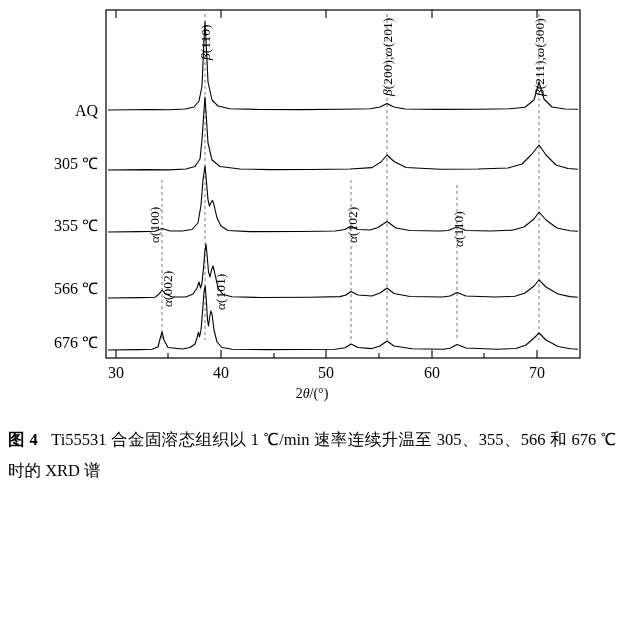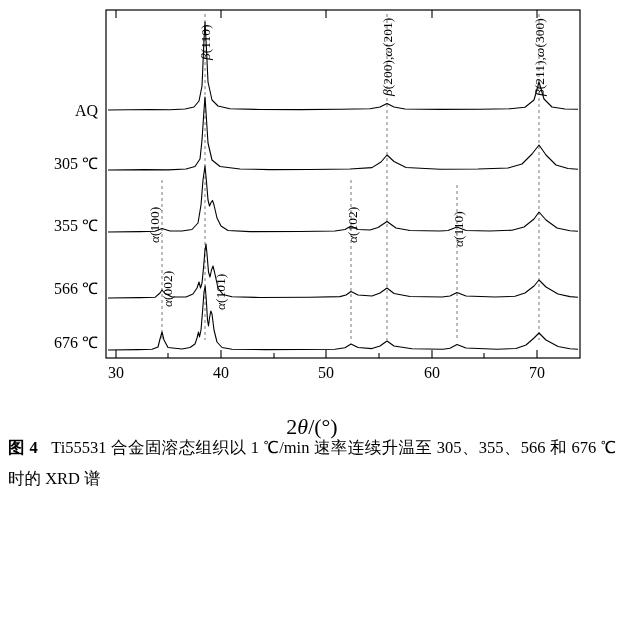--- a/index.html
+++ b/index.html
@@ -33,40 +33,39 @@
     left: 0;
     top: 0;
   }
 
   .axis-title {
     position: absolute;
     left: 0;
     width: 624px;
     top: 386px;
     text-align: center;
-    font-size: 22px;
+    font-size: 14px;
     font-family: "Liberation Serif", serif;
-    margin-top: 28px;
   }
   .axis-title i { font-family: "Liberation Serif", serif; }
 
   
   #caption {
     position: absolute;
     left: 8px;
     top: 424px;
     width: 608px;
     font-size: 16.5px;
     line-height: 31px;
     font-family: "Liberation Serif", serif;
   }
   #caption .cn {
     text-align: justify;
     text-justify: inter-ideograph;
-    margin: 8px 0 6px 0;
+    margin: 0 0 6px 0;
   }
   #caption .cn b { font-weight: bold; }
   #caption .en {
     text-align: justify;
     margin: 0;
   }
   #caption .en b { font-weight: bold; }
 </style>
 </head>
 <body>

